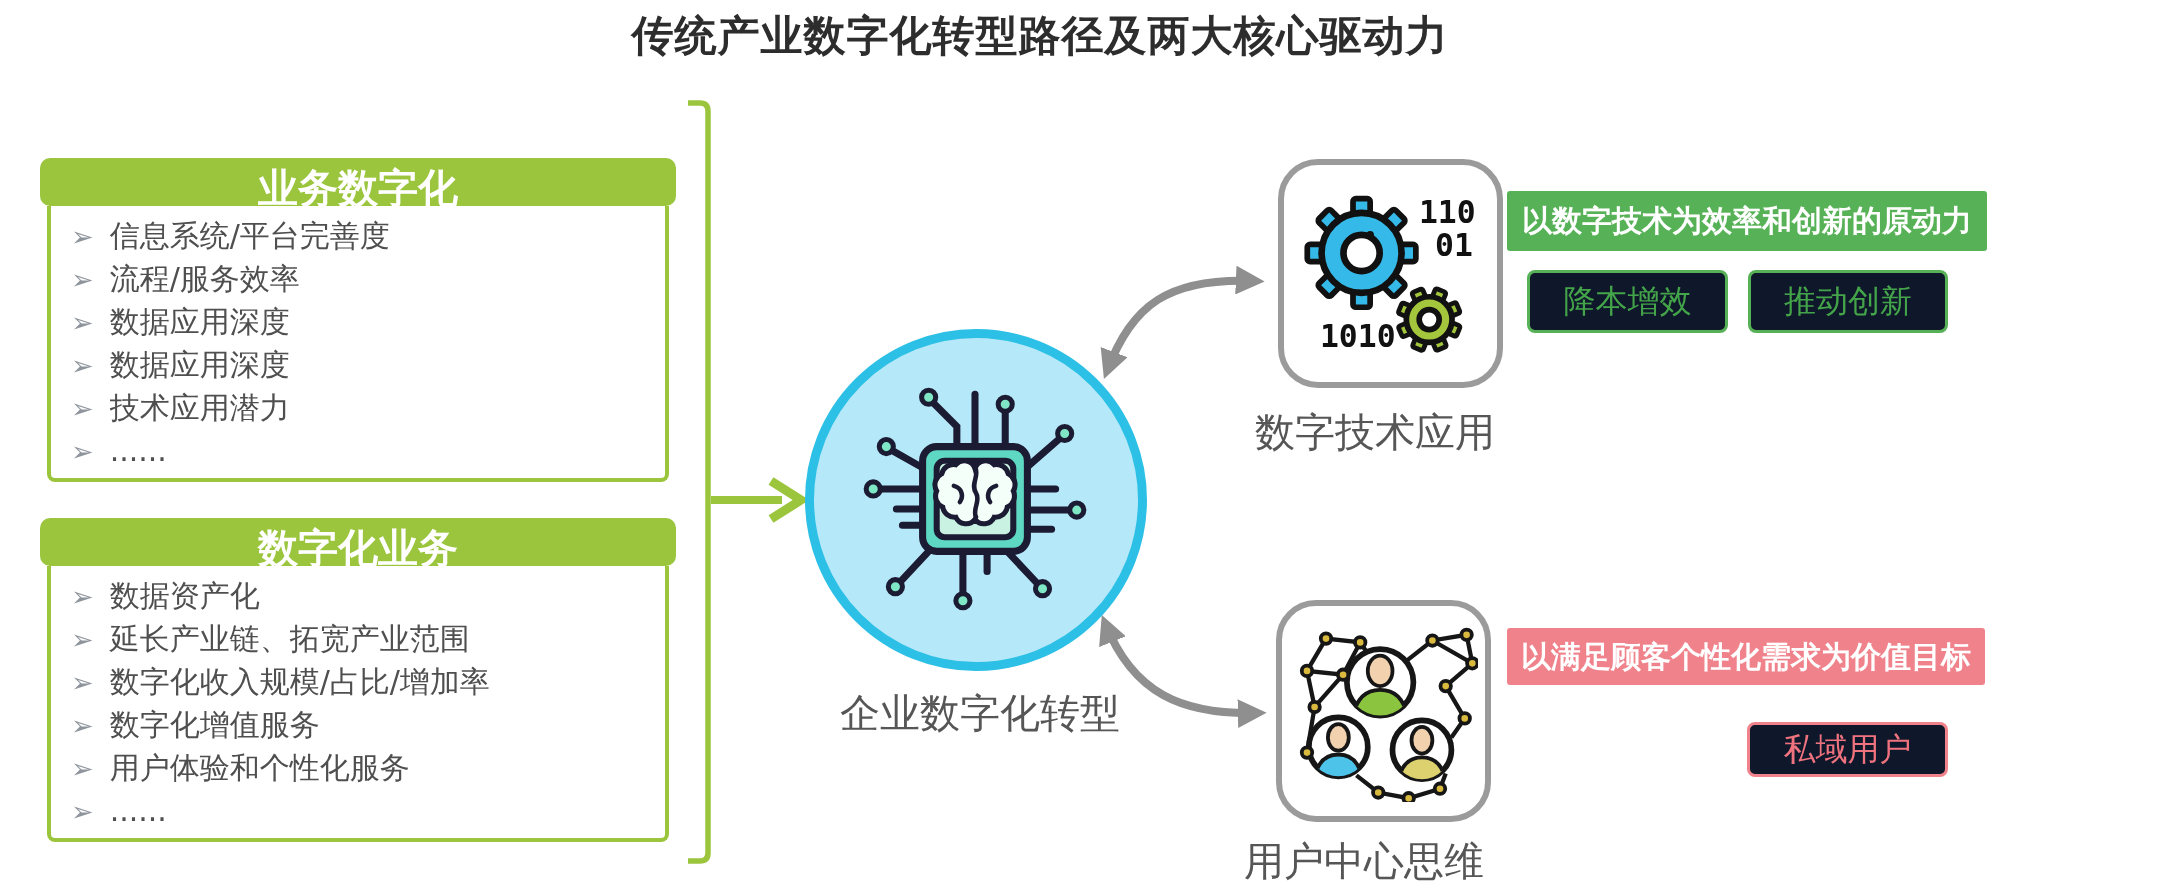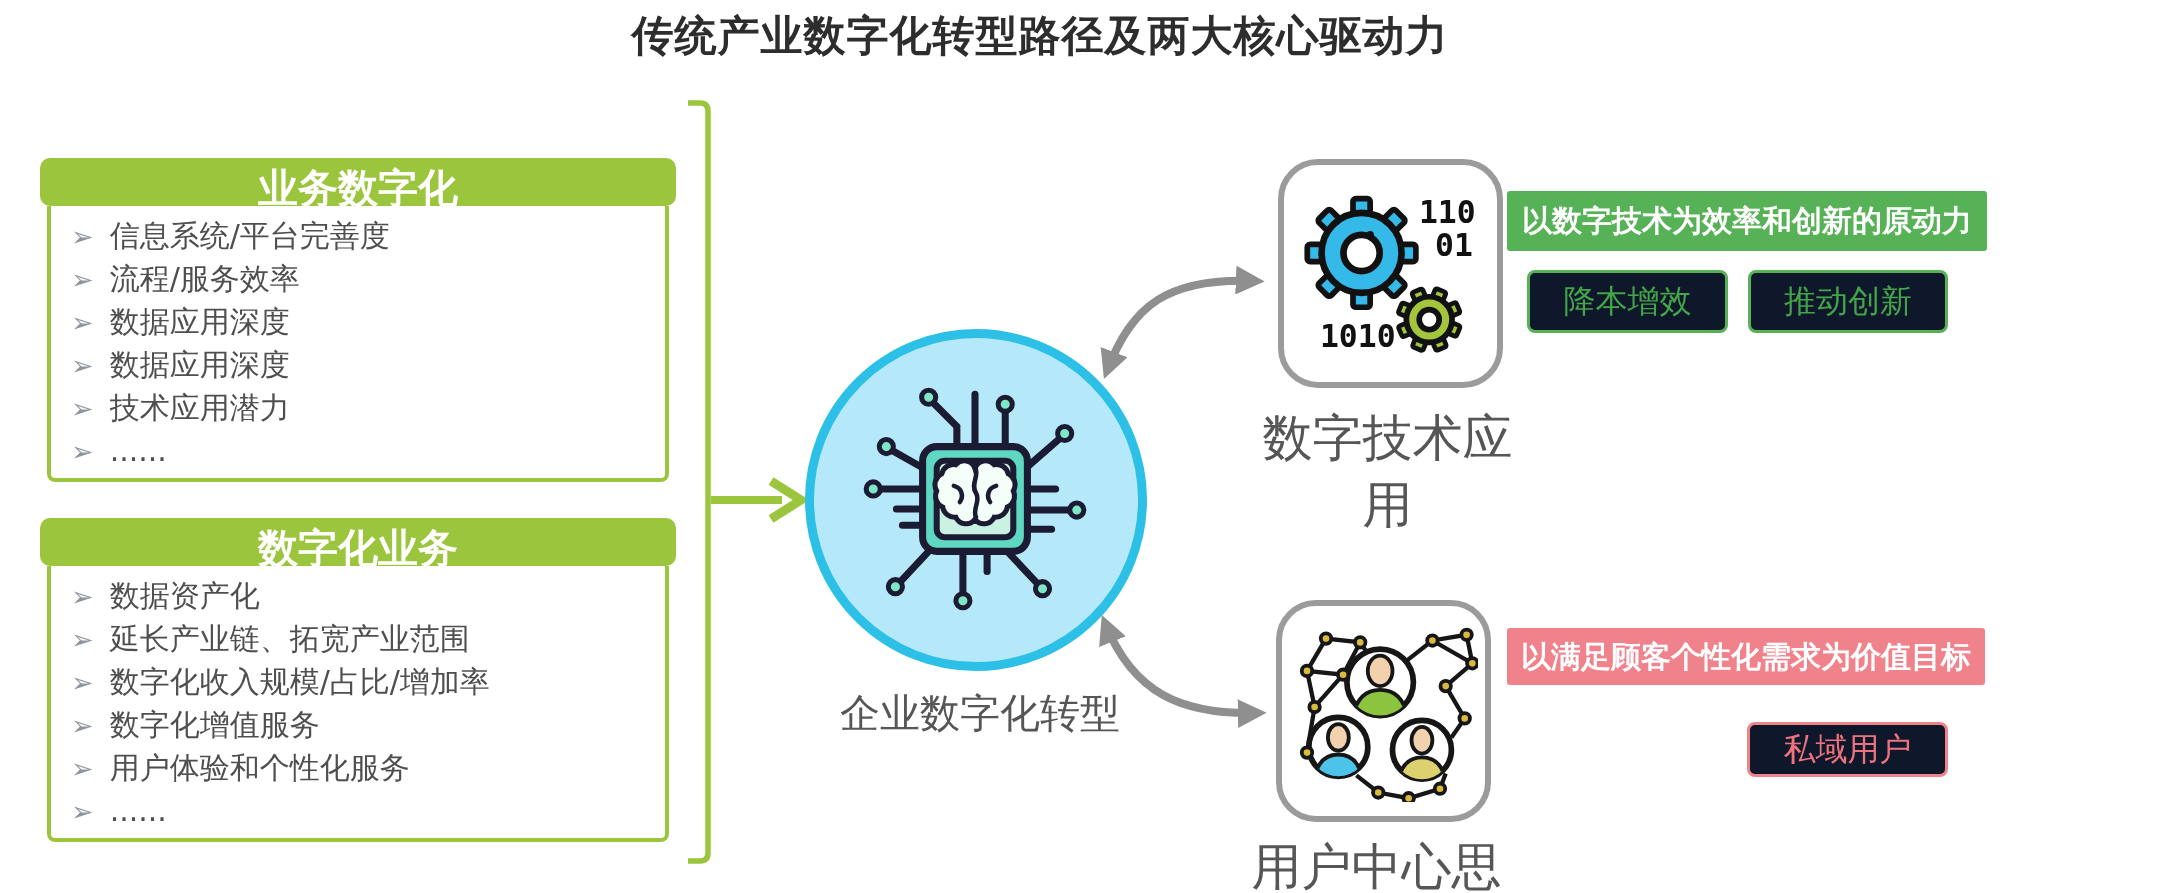--- a/index.html
+++ b/index.html
@@ -41,21 +41,21 @@
     background:var(--circle-fill);border:9px solid var(--circle-border);
   }
   .core-label{
     position:absolute;left:795px;top:686px;width:370px;text-align:center;
     font-size:40px;color:#565656;
   }
   
   .dcard{position:absolute;background:#fff;border:6px solid var(--gray-border);border-radius:40px;}
   .dcard.tech{left:1278px;top:159px;width:213px;height:217px;}
   .dcard.user{left:1276px;top:600px;width:203px;height:210px;}
-  .dlabel{position:absolute;text-align:center;font-size:50px;color:#565656;}
+  .dlabel{position:absolute;font-size:40px;color:#565656;}
   .dlabel.tech{left:1255px;top:405px;width:265px;}
   .dlabel.user{left:1244px;top:834px;width:265px;}
   
   .banner{
     position:absolute;left:1507px;color:#fff;font-weight:bold;font-size:30px;
     text-align:center;border-radius:3px;
   }
   .banner.green{top:191px;width:480px;height:60px;line-height:60px;background:var(--banner-green);}
   .banner.pink{top:628px;width:478px;height:57px;line-height:57px;background:var(--pink);}
   

